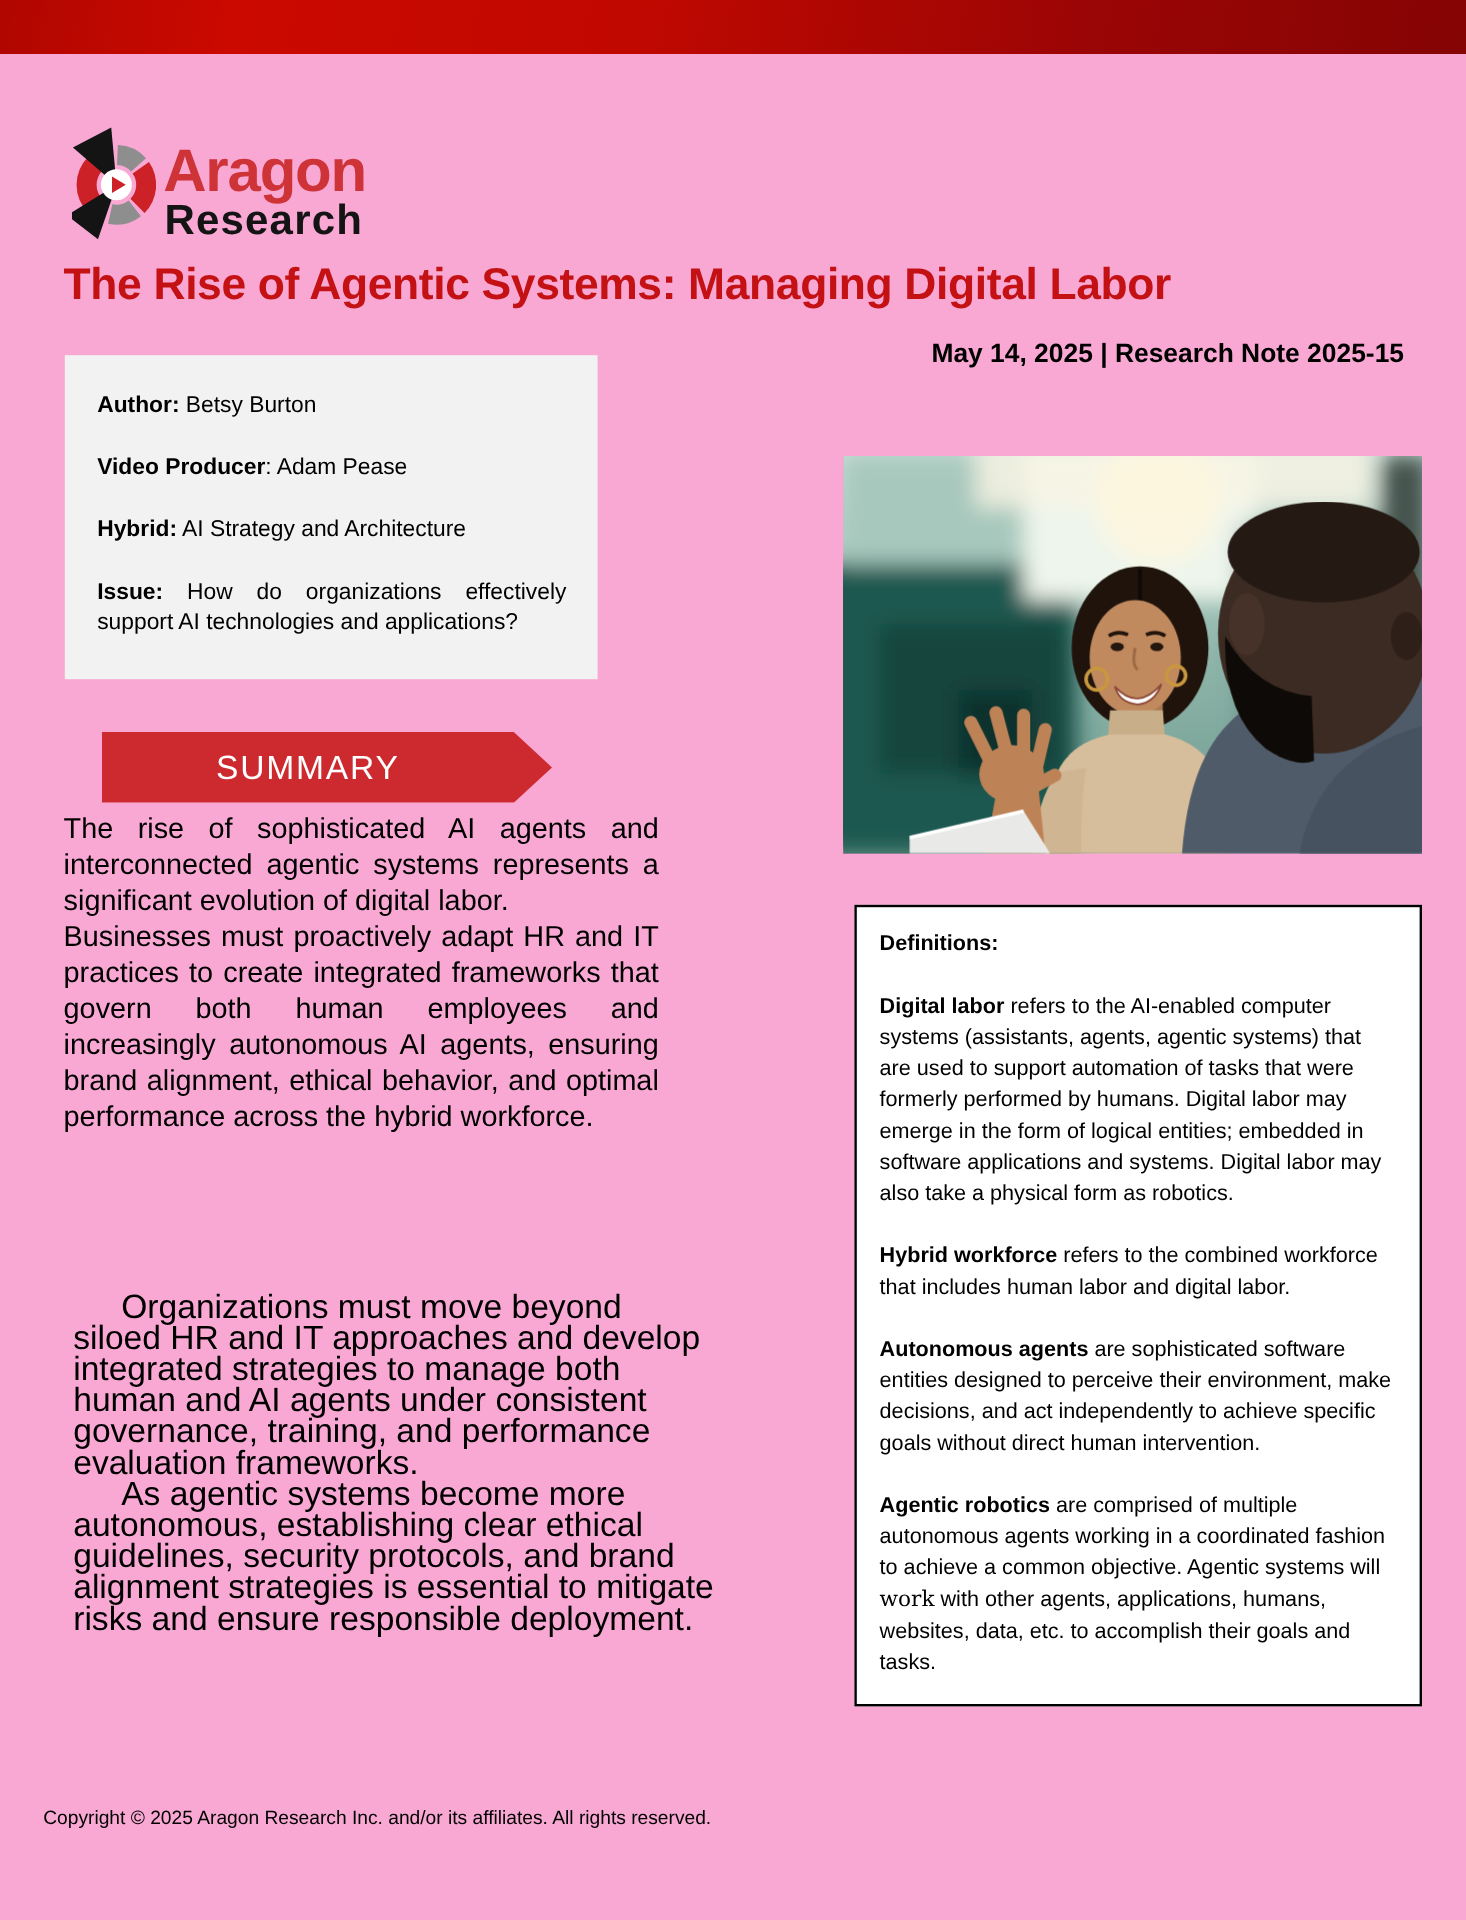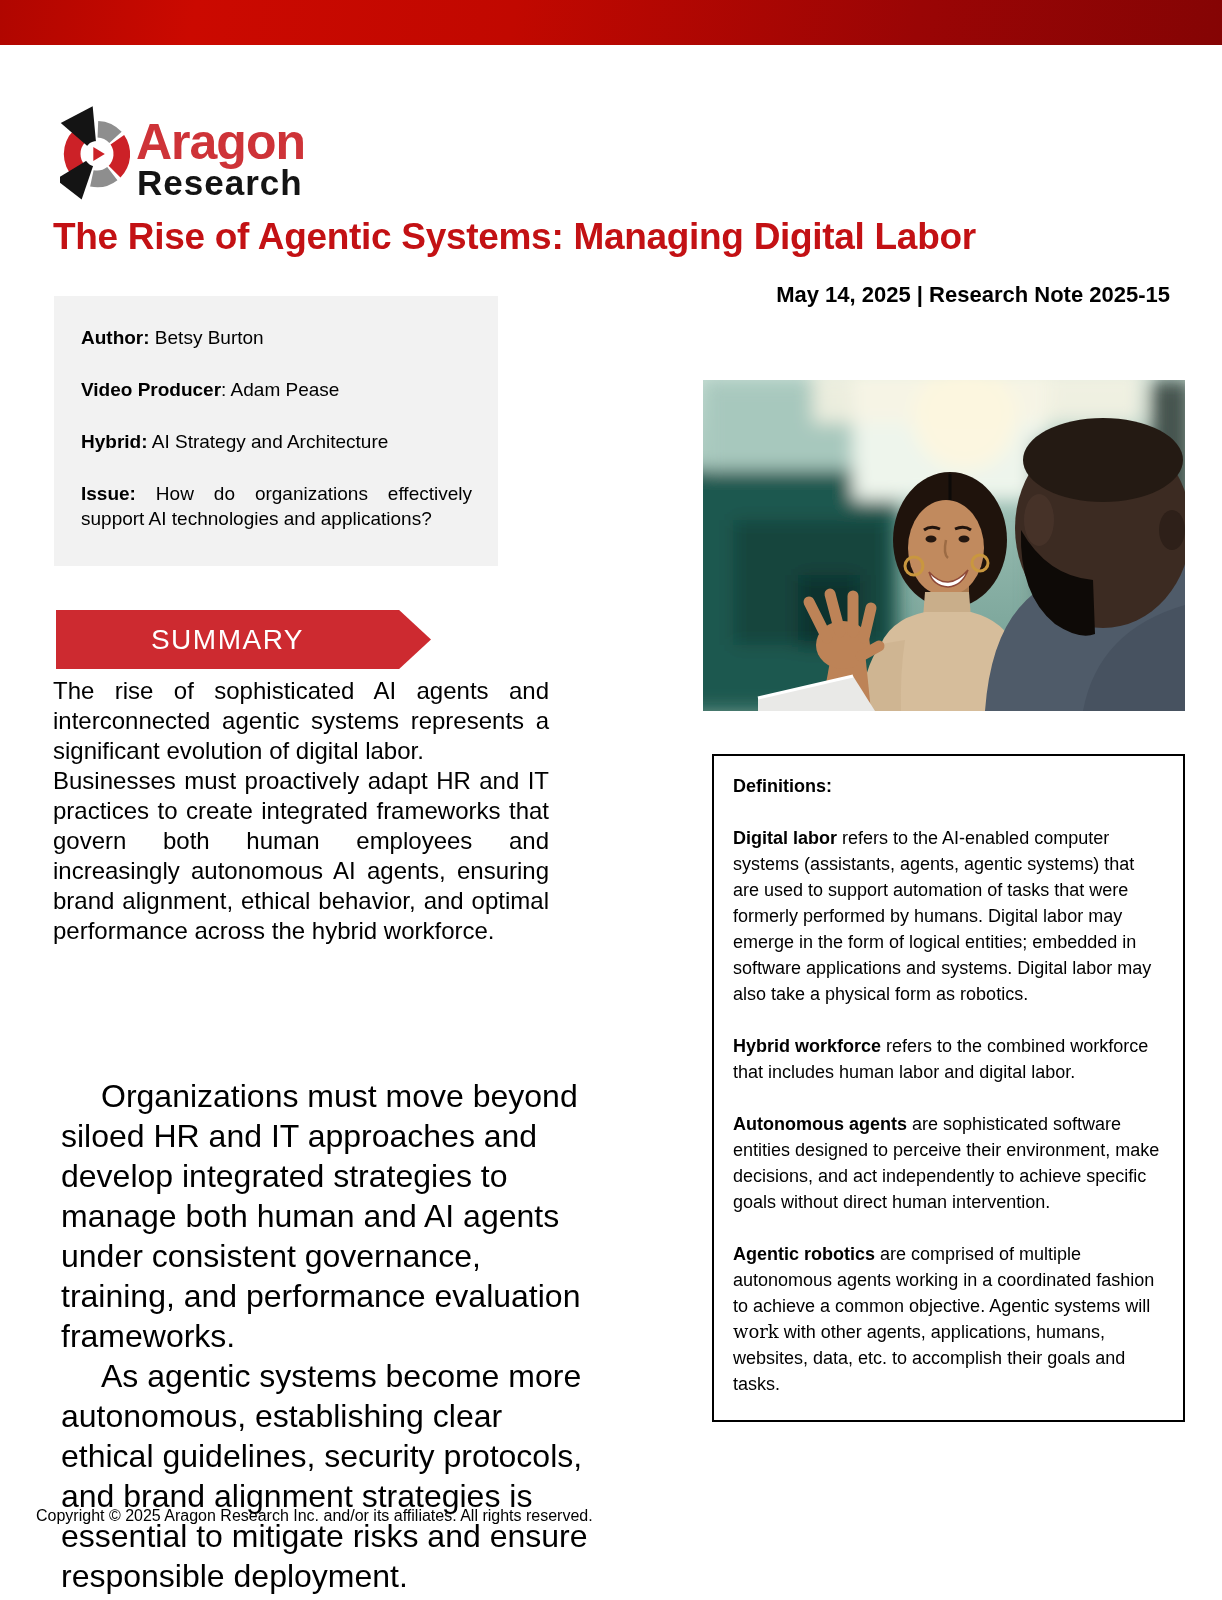--- a/index.html
+++ b/index.html
@@ -1,18 +1,18 @@
 <!DOCTYPE html>
 <html><head>
 <meta charset="utf-8">
 <style>
   html,body{margin:0;padding:0;background:#e8e8e8;}
   .page{
     position:relative;width:1222px;height:1600px;margin:0 auto;
-    background:#ffffff;overflow:hidden;
+    background:#f9a8d4;overflow:hidden;
     font-family:"Liberation Sans","DejaVu Sans",sans-serif;color:#000;
   }
   .topbar{
     position:absolute;left:0;top:0;width:1222px;height:45px;
     background:linear-gradient(100deg,#b00600 0%,#cb0900 16%,#c10800 42%,#9a0505 75%,#850404 100%);
   }
   .logo{position:absolute;left:60px;top:104px;width:275px;height:98px;}
   .title{
     position:absolute;left:53px;top:216px;width:1130px;margin:0;
     font-size:37px;font-weight:bold;letter-spacing:-0.3px;color:#c31114;
@@ -31,30 +31,30 @@
   .meta-box p.meta-issue{text-align:justify;margin-bottom:0;}
   .photo{position:absolute;left:703px;top:380px;width:482px;height:331px;}
   .photo svg{display:block;}
   .banner{
     position:absolute;left:56px;width:375px;height:59px;
     background:#cd2a30;color:#fff;
     clip-path:polygon(0 0,91.5% 0,100% 50%,91.5% 100%,0 100%);
     font-size:28px;letter-spacing:1.5px;line-height:59px;
     text-align:center;padding-right:32px;box-sizing:border-box;
   }
-  .banner-summary{top:610px;}
+  .banner-summary{top:610px;margin-left:29px;}
   .banner-takeaways{top:1010px;}
   .summary-text{
     position:absolute;left:53px;top:676px;width:496px;
     font-size:24px;line-height:30px;text-align:justify;
   }
   .summary-text p{margin:0;}
   .takeaways-text{
     position:absolute;left:61px;top:1076px;width:534px;
-    font-size:32px;line-height:40px;
+    font-size:28px;line-height:26px;
   }
   .takeaways-text p{margin:0;text-indent:40px;}
   .defbox{
     position:absolute;left:712px;top:754px;width:473px;height:668px;
     box-sizing:border-box;border:2px solid #000;background:#fff;
     padding:17px 20px 0 19px;
     font-size:18px;line-height:26px;
   }
   .defbox p{margin:0 0 26px 0;}
   .defbox .serif{font-family:"DejaVu Serif","Liberation Serif",serif;}

